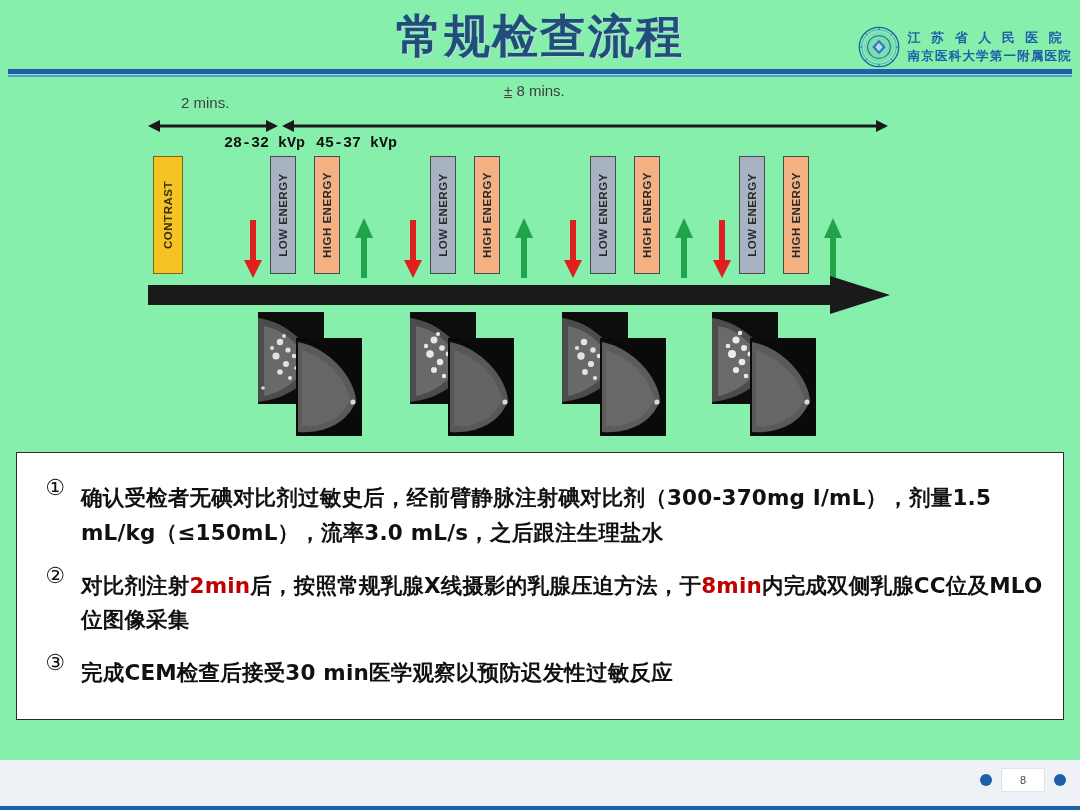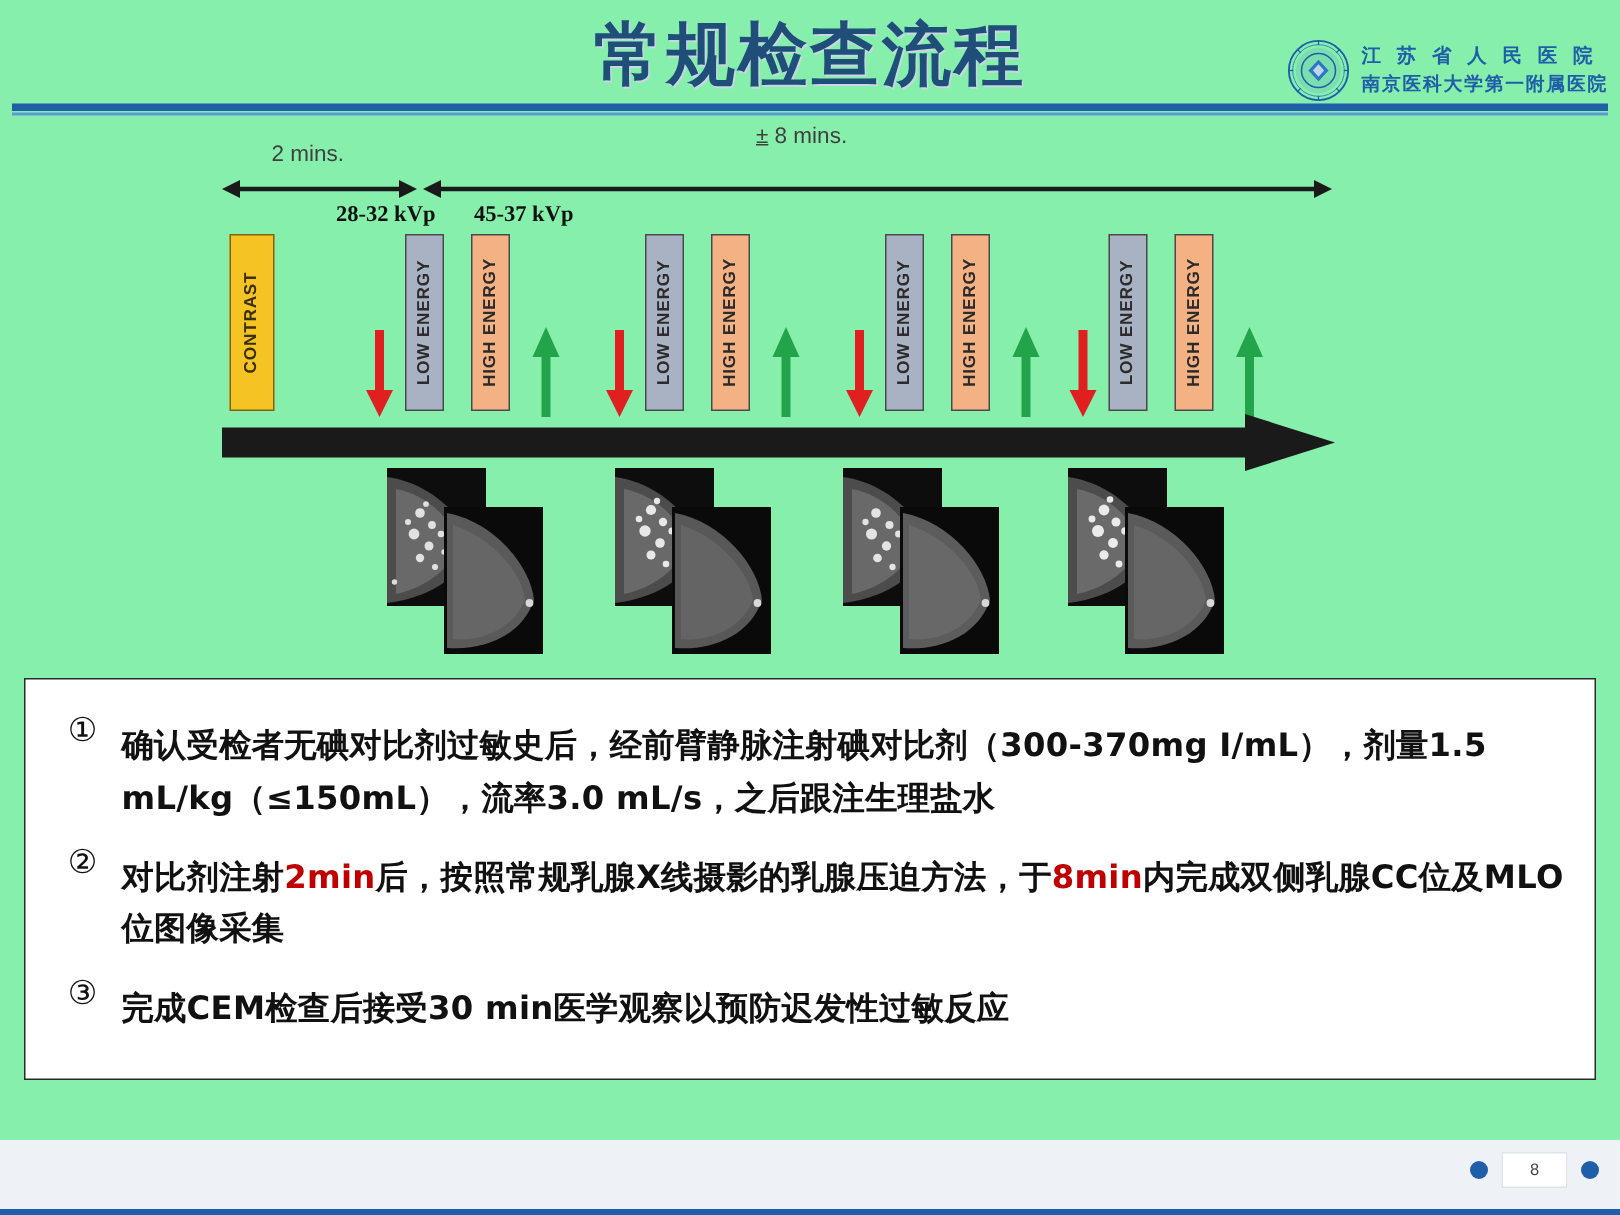--- a/index.html
+++ b/index.html
@@ -40,21 +40,21 @@
   .diagram{position:absolute;left:0;top:80px;width:1080px;height:370px;}
 
   .tl-label{
     position:absolute;color:#3f3f3f;font-size:15px;
     font-family:Liberation Sans, sans-serif;white-space:nowrap;
   }
   .tl-label .pm{text-decoration:underline;}
 
   .kvp{
     position:absolute;font-size:15px;font-weight:bold;color:#111;
-    font-family:Liberation Serif, serif;white-space:nowrap;
+    font-family:Liberation Mono, monospace;white-space:nowrap;
   }
 
   
   .meas{position:absolute;height:12px;}
 
   .ebox{
     position:absolute;
     border:1.6px solid #4a4a4a;
     box-sizing:border-box;
     display:flex;align-items:center;justify-content:center;

